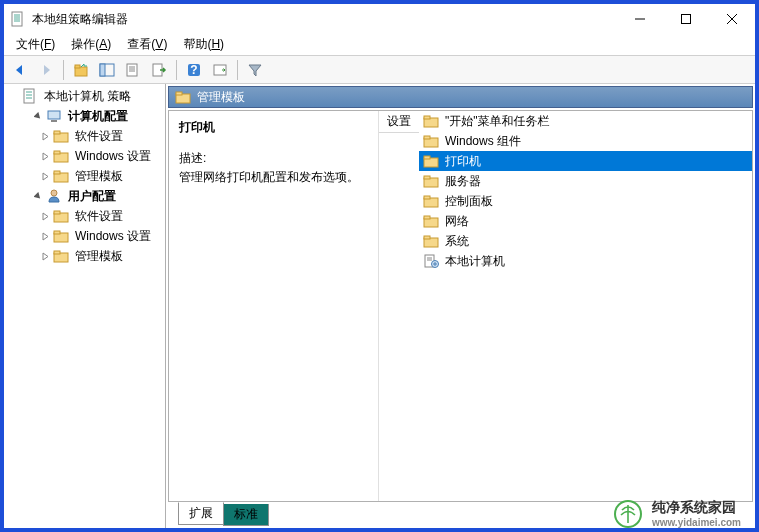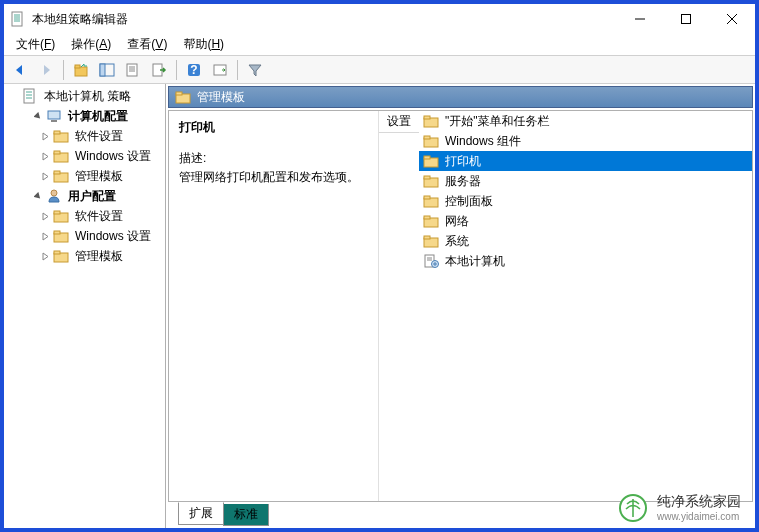--- a/index.html
+++ b/index.html
@@ -34,21 +34,21 @@
 .detail-pane .desc-text { }
 .list-pane { flex: 1; display: flex; flex-direction: row; overflow: hidden; }
 .list-header { height: 22px; border-bottom: 1px solid #d8d8d8; display: flex; align-items: center; padding: 0 8px; background: #fff; }
 .list-items { flex: 1; overflow: auto; }
 .list-row { height: 20px; display: flex; align-items: center; padding: 0 4px; }
 .list-row.selected { background: #0078d7; color: #fff; }
 .list-row .icon { width: 16px; height: 16px; margin-right: 6px; flex-shrink: 0; }
 .tabs { height: 22px; display: flex; align-items: flex-end; padding-left: 4px; margin: 0 2px 2px 2px; }
 .tab { border: 1px solid #919191; border-top: none; padding: 2px 10px; background: #0f766e; font-size: 11px; margin-right: -1px; }
 .tab.active { background: #fff; border-top: 1px solid #fff; position: relative; top: -1px; margin-left: 6px; }
-.watermark { position: absolute; right: 18px; bottom: 10px; display: flex; align-items: center; gap: 10px; pointer-events: none; }
+.watermark { position: absolute; right: 18px; bottom: 4px; display: flex; align-items: center; gap: 10px; pointer-events: none; font-weight: bold; }
 .watermark .wm-text { font-size: 14px; color: #333; }
 .watermark .wm-sub { font-size: 10px; color: #888; }
 svg { display: block; }
 </style>
 </head>
 <body>
 
 <div class="window">
   <div class="titlebar">
     <span class="app-icon">

